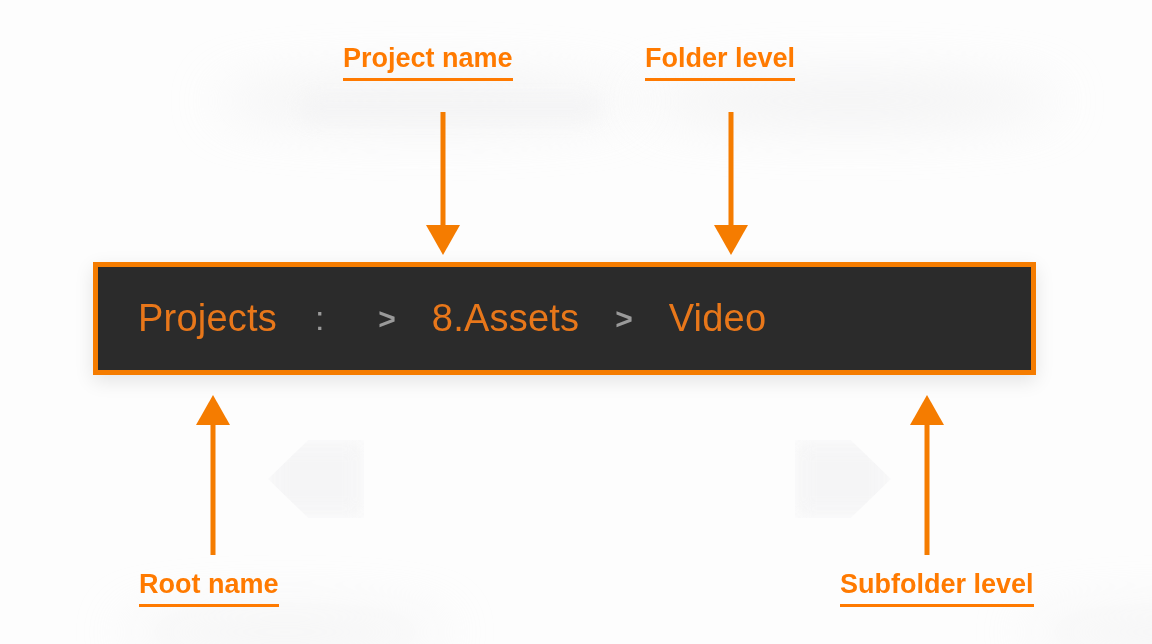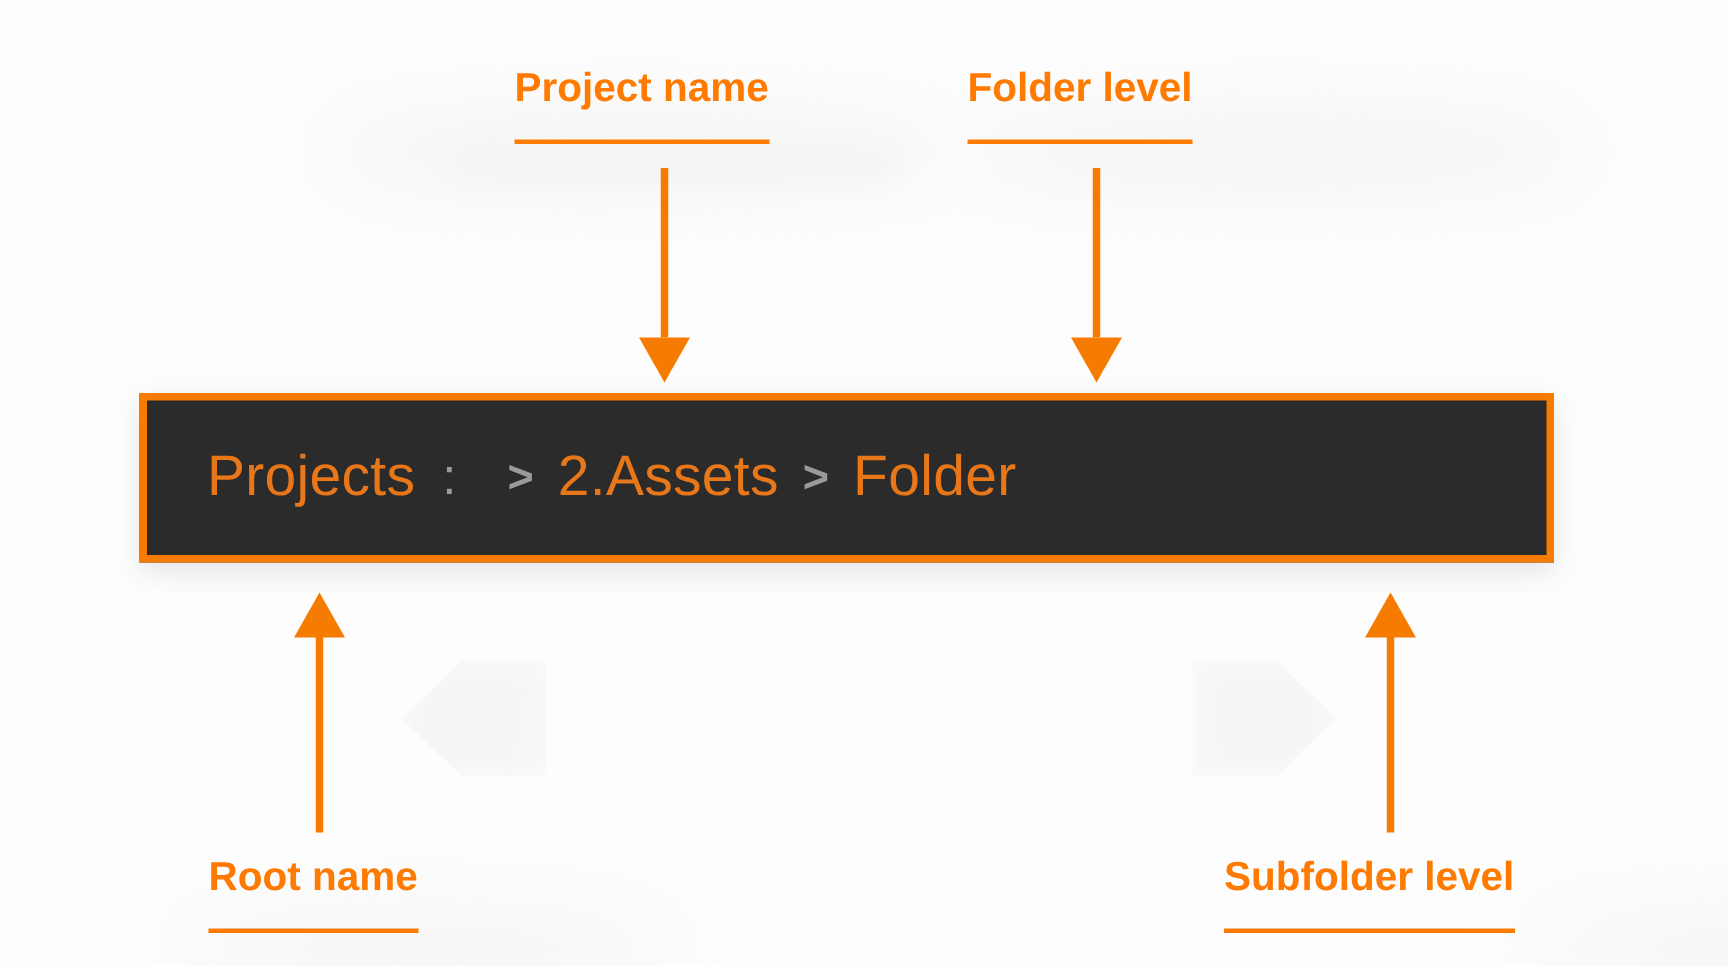--- a/index.html
+++ b/index.html
@@ -64,20 +64,21 @@
     background: #2b2b2b;
     border: 5px solid #F57C00;
     display: flex;
     align-items: center;
     box-shadow: 0 6px 18px rgba(0,0,0,.10);
   }
   .crumbs {
     display: flex;
     align-items: center;
     padding-left: 40px;
+    gap: 20px;
   }
   .crumb {
     color: #E8771A;
     font-size: 38px;
     font-weight: 400;
     letter-spacing: .2px;
     white-space: nowrap;
   }
   .sep {
     color: #9a9a9a;
@@ -93,27 +94,27 @@
   }
 
   
   .callout {
     position: absolute;
     color: #FF7A00;
     font-size: 27px;
     font-weight: 700;
     white-space: nowrap;
     border-bottom: 3px solid #FF7A00;
-    padding-bottom: 19px;
+    padding-bottom: 4px;
     line-height: 1.15;
   }
   .callout.project-name  { left: 343px; top: 43px; }
   .callout.folder-level  { left: 645px; top: 43px; }
   .callout.root-level    { left: 139px; top: 569px; }
-  .callout.subfolder-lvl { left: 816px; top: 569px; }
+  .callout.subfolder-lvl { left: 840px; top: 569px; }
 
   
   .arrow { position: absolute; }
   .arrow .shaft {
     position: absolute;
     left: 50%;
     transform: translateX(-50%);
     width: 5px;
     background: #F57C00;
   }
@@ -193,19 +194,19 @@
 </div>
 
 <div class="breadcrumb-bar">
   <nav class="crumbs">
 
     <span class="crumb">Projects</span>
     <span class="sep colon">:</span>
 
     <span class="sep">&gt;</span>
 
-    <span class="crumb">2.Assets</span>
+    <span class="crumb">8.Assets</span>
     <span class="sep">&gt;</span>
 
-    <span class="crumb">Folder</span>
+    <span class="crumb">Video</span>
 
   </nav>
 </div>
 
 </body></html>

